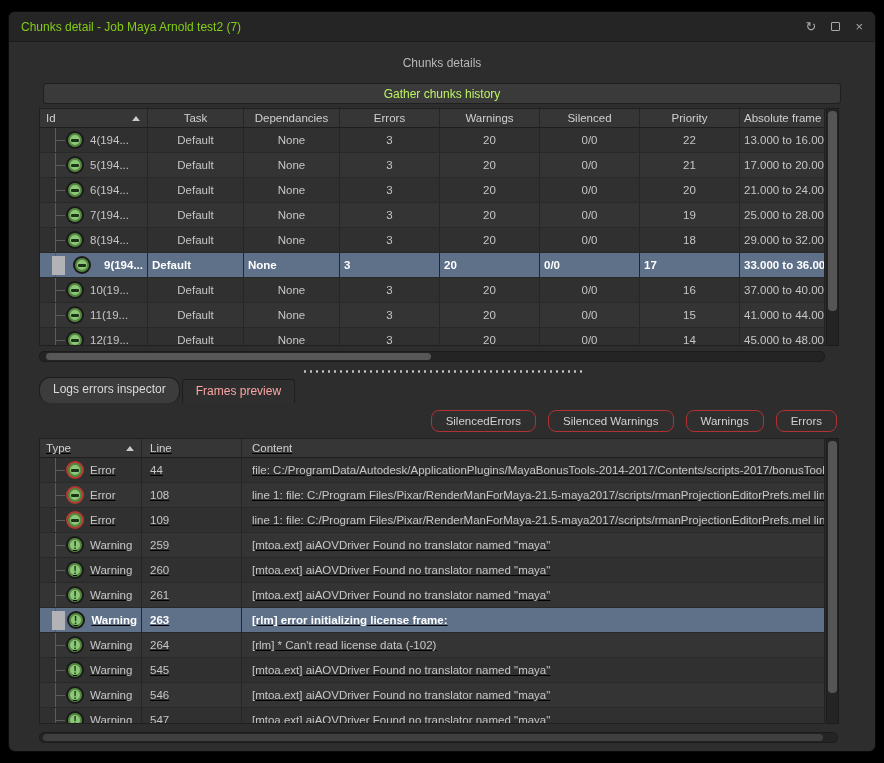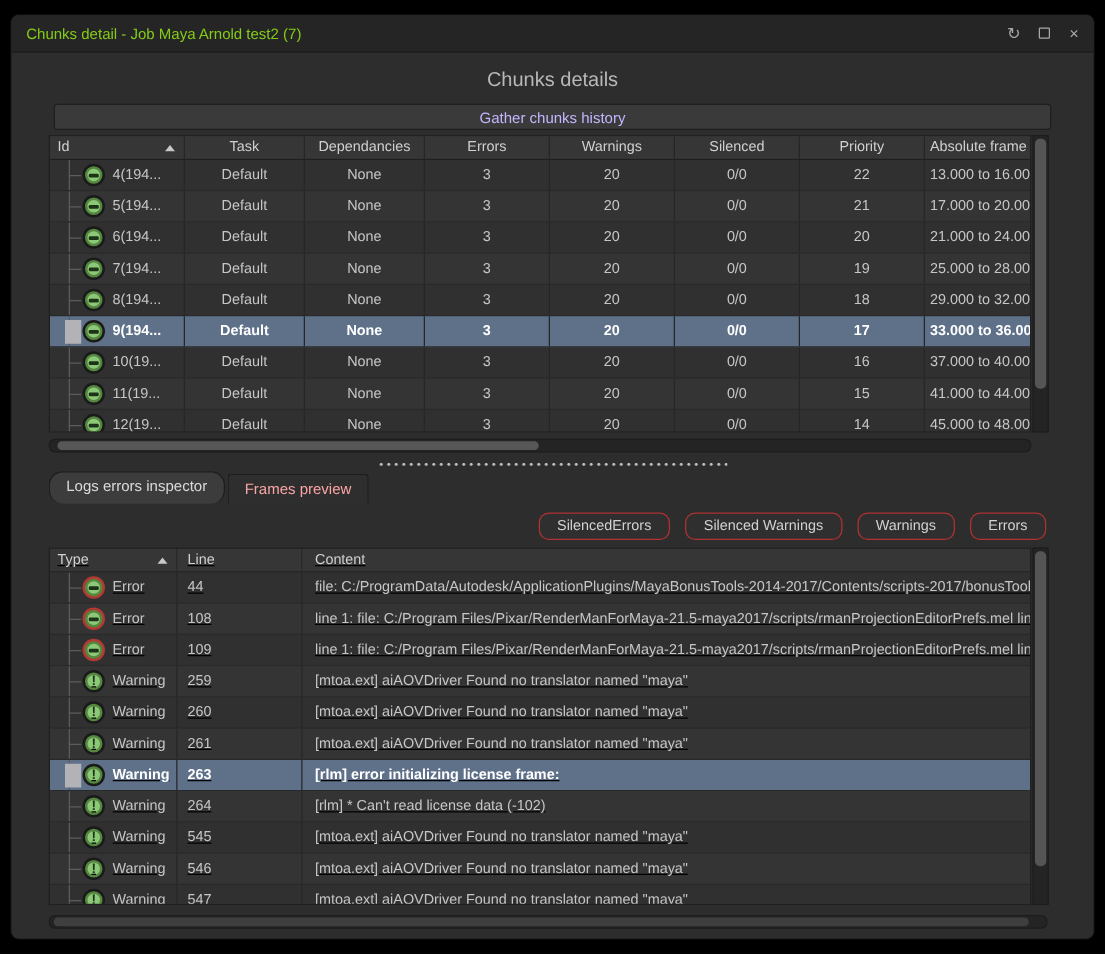--- a/index.html
+++ b/index.html
@@ -10,24 +10,24 @@
 
   
   .titlebar { position:absolute; left:0; top:0; right:0; height:30px; background:#252525;
               border-bottom:1px solid #1b1b1b; display:flex; align-items:center; padding:0 12px; }
   .title { color:#84cc16; font-size:12px; }
   .controls { margin-left:auto; display:flex; align-items:center; gap:15px; color:#a8a8a8; }
   .ctrl { font-size:13px; line-height:1; cursor:default; }
   .maxbox { width:9px; height:9px; border:1px solid #a8a8a8; border-radius:1px; }
 
   .panel-title { position:absolute; top:44px; left:0; right:0; text-align:center;
-                 color:#b8b8b8; font-size:16px; }
+                 color:#b8b8b8; font-size:12px; }
   .gather-btn { position:absolute; left:34px; right:34px; top:71px; height:21px;
                 background:#3a3a3a; border:1px solid #1f1f1f; border-radius:3px;
-                color:#c4b5fd; font-size:12px; font-family:inherit; }
+                color:#bef264; font-size:12px; font-family:inherit; }
 
   
   .table { position:absolute; left:30px; width:786px; border:1px solid #202020;
            background:#303030; overflow:hidden; }
   .table.chunks { top:96px; height:238px; }
   .table.logs   { top:426px; height:286px;text-decoration:underline; }
   .thead { display:flex; height:19px; background:#363636; border-bottom:1px solid #1e1e1e; }
   .cell { flex:none; display:flex; align-items:center; justify-content:center;
           overflow:hidden; white-space:nowrap; border-right:1px solid #262626;
           color:#c6c6c6; font-size:11.5px; padding:0 4px; }
@@ -38,21 +38,21 @@
   .cc7{width:86px; justify-content:flex-start;}
   .lc0{width:102px; justify-content:flex-start; padding-left:6px;}
   .lc1{width:100px; justify-content:flex-start; padding-left:8px;}
   .lc2{width:584px; justify-content:flex-start; padding-left:10px;}
   .sortarrow { margin-left:auto; width:0; height:0; border-left:4px solid transparent;
                border-right:4px solid transparent; border-bottom:5px solid #c8c8c8; margin-right:3px; }
   .trow { display:flex; height:25px; border-bottom:1px solid #292929;
           position:relative; background:#303030; }
   .trow:nth-child(even){ background:#343434; }
   .trow.selected { background:var(--selection,#5e7189); }
-  .trow.selected .cell { color:#fff; font-weight:bold; }
+  .trow.selected .cell { color:#fff; font-weight:bold;justify-content:space-between; }
 
   
   .branch { position:relative; width:20px; height:100%; flex:none; }
   .branch::before { content:''; position:absolute; left:9px; top:0; bottom:0;
                     border-left:1px solid #5c5c5c; }
   .branch::after  { content:''; position:absolute; left:9px; top:12px; width:10px;
                     border-top:1px solid #5c5c5c; }
   .selmark { position:absolute; left:12px; top:3px; width:13px; height:19px;
              background:#b3b3b7; z-index:2; }
   .sicon { width:14px; height:14px; border-radius:50%; background:var(--icon-green,#8cc878);

